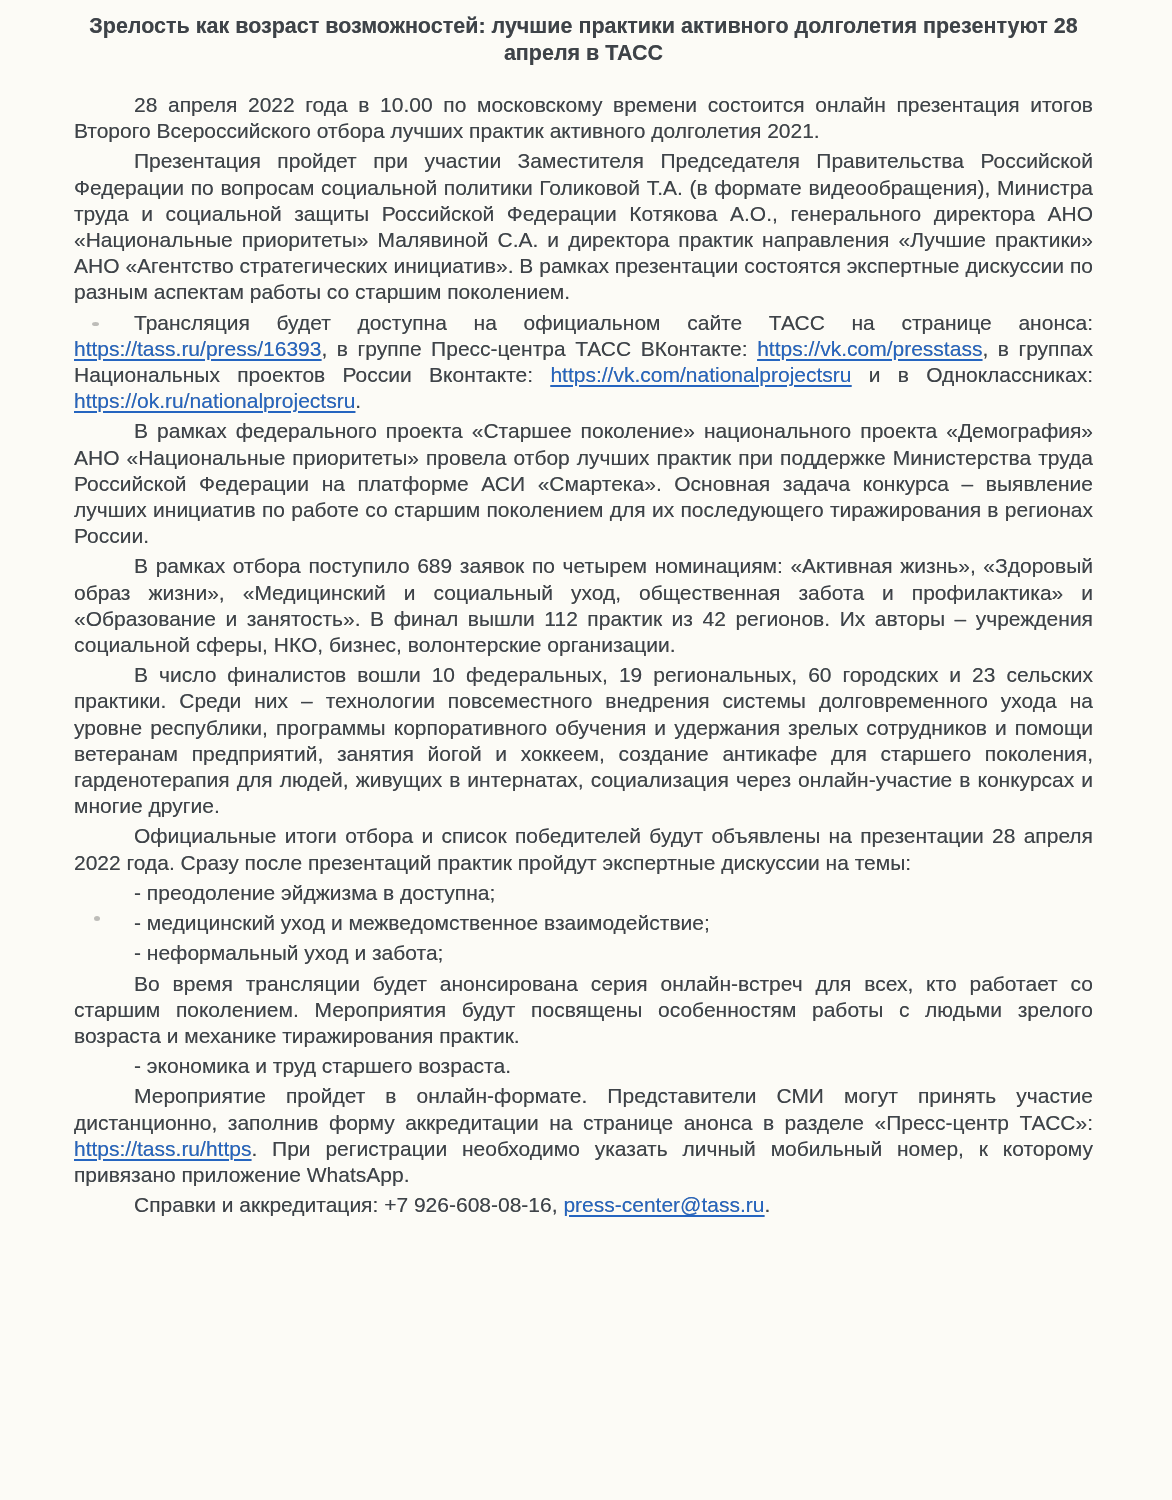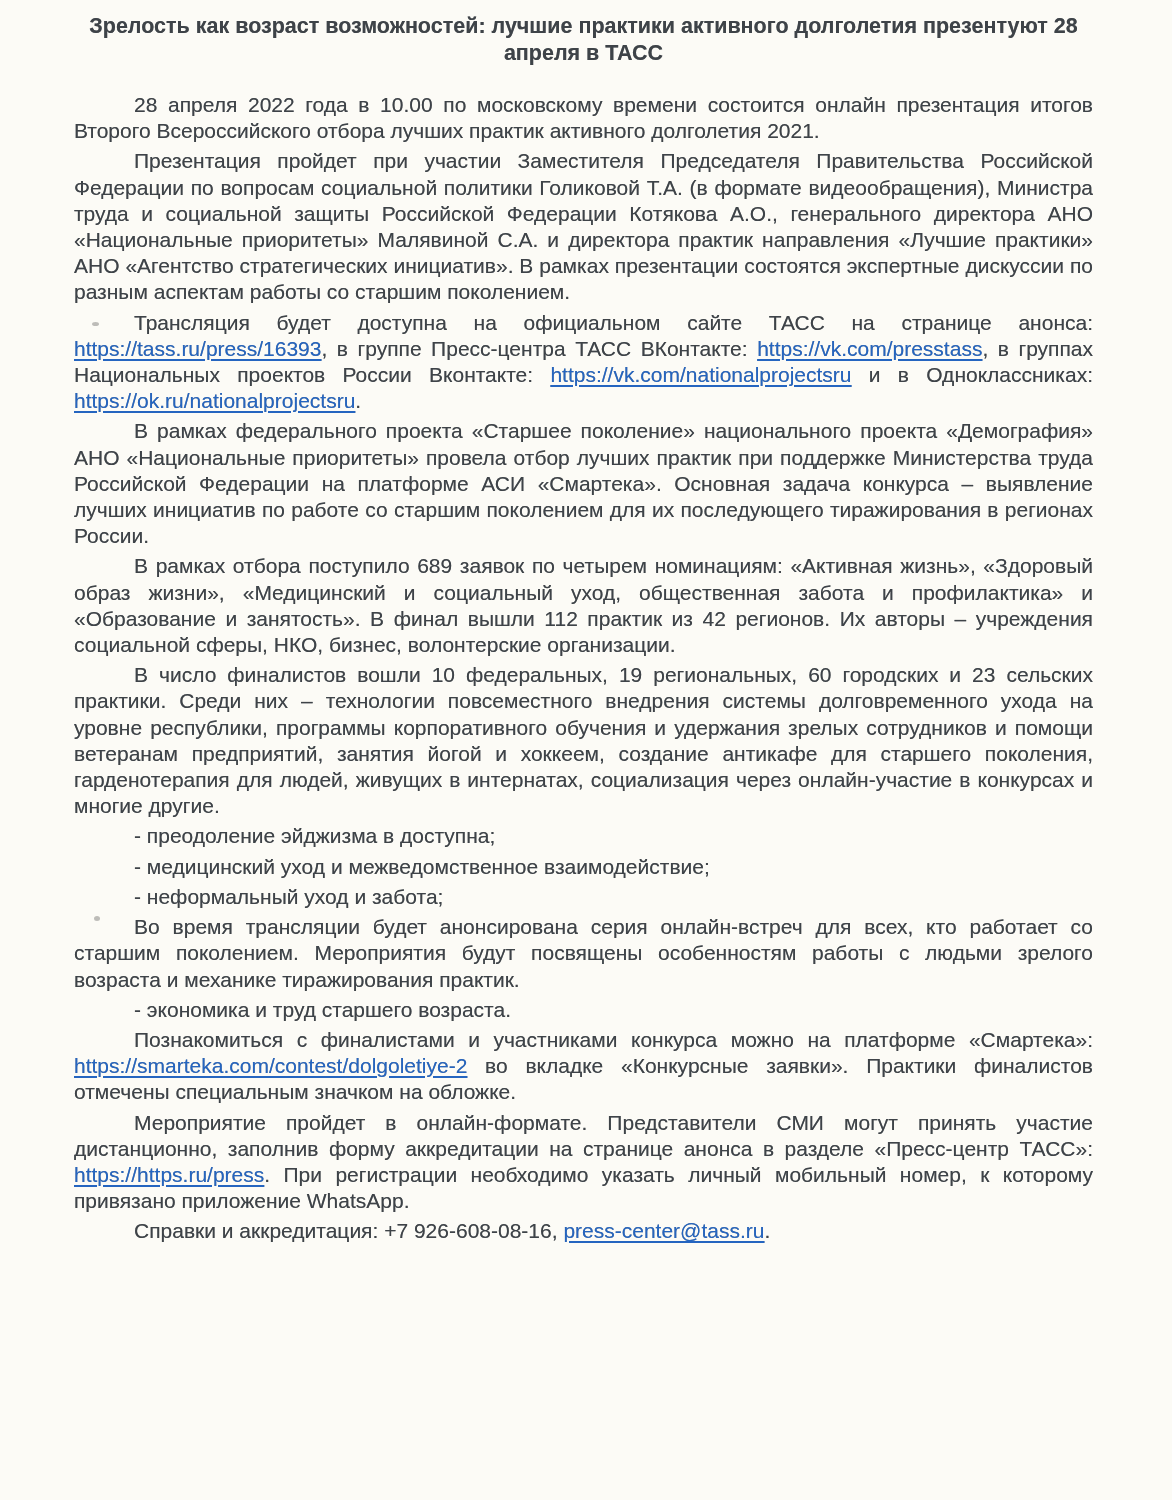--- a/index.html
+++ b/index.html
@@ -58,25 +58,25 @@
 <div class="page">
   <h1 class="doc-title">Зрелость как возраст возможностей: лучшие практики активного долголетия презентуют 28 апреля в ТАСС</h1>
 
   <main class="doc-body">
       <p class="para"><span>28 апреля 2022 года в 10.00 по московскому времени состоится онлайн презентация итогов Второго Всероссийского отбора лучших практик активного долголетия 2021.</span></p>
       <p class="para"><span>Презентация пройдет при участии Заместителя Председателя Правительства Российской Федерации по вопросам социальной политики Голиковой Т.А. (в формате видеообращения), Министра труда и социальной защиты Российской Федерации Котякова А.О., генерального директора АНО «Национальные приоритеты» Малявиной С.А. и директора практик направления «Лучшие практики» АНО «Агентство стратегических инициатив». В рамках презентации состоятся экспертные дискуссии по разным аспектам работы со старшим поколением.</span></p>
       <p class="para"><span>Трансляция будет доступна на официальном сайте ТАСС на странице анонса: </span><a href="#" class="doc-link">https://tass.ru/press/16393</a><span>, в группе Пресс-центра ТАСС ВКонтакте: </span><a href="#" class="doc-link">https://vk.com/presstass</a><span>, в группах Национальных проектов России Вконтакте: </span><a href="#" class="doc-link">https://vk.com/nationalprojectsru</a><span> и в Одноклассниках: </span><a href="#" class="doc-link">https://ok.ru/nationalprojectsru</a><span>.</span></p>
       <p class="para"><span>В рамках федерального проекта «Старшее поколение» национального проекта «Демография» АНО «Национальные приоритеты» провела отбор лучших практик при поддержке Министерства труда Российской Федерации на платформе АСИ «Смартека». Основная задача конкурса – выявление лучших инициатив по работе со старшим поколением для их последующего тиражирования в регионах России.</span></p>
       <p class="para"><span>В рамках отбора поступило 689 заявок по четырем номинациям: «Активная жизнь», «Здоровый образ жизни», «Медицинский и социальный уход, общественная забота и профилактика» и «Образование и занятость». В финал вышли 112 практик из 42 регионов. Их авторы – учреждения социальной сферы, НКО, бизнес, волонтерские организации.</span></p>
       <p class="para"><span>В число финалистов вошли 10 федеральных, 19 региональных, 60 городских и 23 сельских практики. Среди них – технологии повсеместного внедрения системы долговременного ухода на уровне республики, программы корпоративного обучения и удержания зрелых сотрудников и помощи ветеранам предприятий, занятия йогой и хоккеем, создание антикафе для старшего поколения, гарденотерапия для людей, живущих в интернатах, социализация через онлайн-участие в конкурсах и многие другие.</span></p>
+      <p class="para"><span>Официальные итоги отбора и список победителей будут объявлены на презентации 28 апреля 2022 года. Сразу после презентаций практик пройдут экспертные дискуссии на темы:</span></p>
       <p class="para list-line"><span>- преодоление эйджизма в доступна;</span></p>
       <p class="para list-line"><span>- медицинский уход и межведомственное взаимодействие;</span></p>
       <p class="para list-line"><span>- неформальный уход и забота;</span></p>
       <p class="para"><span>Во время трансляции будет анонсирована серия онлайн-встреч для всех, кто работает со старшим поколением. Мероприятия будут посвящены особенностям работы с людьми зрелого возраста и механике тиражирования практик.</span></p>
       <p class="para list-line"><span>- экономика и труд старшего возраста.</span></p>
-      <p class="para"><span>Познакомиться с финалистами и участниками конкурса можно на платформе «Смартека»: </span><a href="#" class="doc-link">https://smarteka.com/contest/dolgoletiye-2</a><span> во вкладке «Конкурсные заявки». Практики финалистов отмечены специальным значком на обложке.</span></p>
-      <p class="para"><span>Мероприятие пройдет в онлайн-формате. Представители СМИ могут принять участие дистанционно, заполнив форму аккредитации на странице анонса в разделе «Пресс-центр ТАСС»: </span><a href="#" class="doc-link">https://https.ru/press</a><span>. При регистрации необходимо указать личный мобильный номер, к которому привязано приложение WhatsApp.</span></p>
+      <p class="para"><span>Мероприятие пройдет в онлайн-формате. Представители СМИ могут принять участие дистанционно, заполнив форму аккредитации на странице анонса в разделе «Пресс-центр ТАСС»: </span><a href="#" class="doc-link">https://tass.ru/https</a><span>. При регистрации необходимо указать личный мобильный номер, к которому привязано приложение WhatsApp.</span></p>
       <p class="para"><span>Справки и аккредитация: +7 926-608-08-16, </span><a href="#" class="doc-link">press-center@tass.ru</a><span>.</span></p>
     </main>
 
   <div class="speck" style="left:92px; top:322px; width:7px; height:4px;"></div>
   <div class="speck" style="left:94px; top:916px; width:6px; height:5px;"></div>
 </div>
 
 </body></html>

